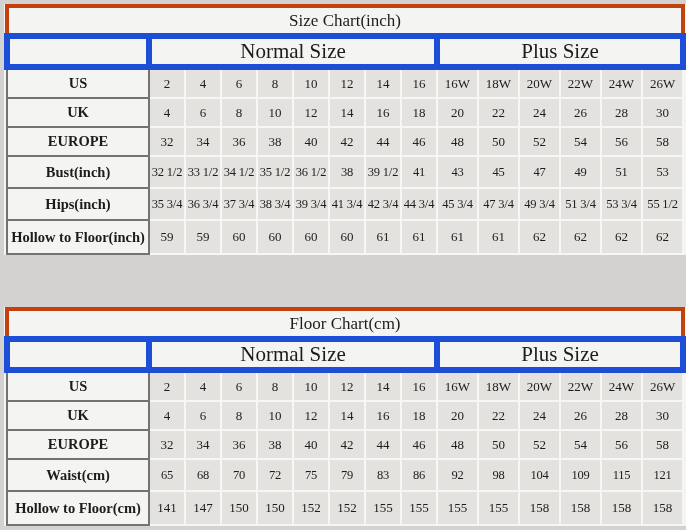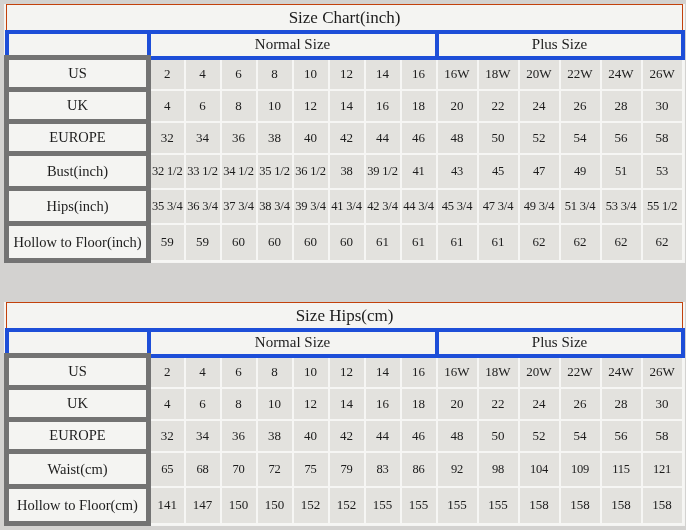--- a/index.html
+++ b/index.html
@@ -20,29 +20,30 @@
     table-layout: fixed;
     width: 678px;
     background: #f4f4f2;
   }
   .size-table td {
     text-align: center; vertical-align: middle;
     padding: 0; white-space: nowrap; overflow: hidden;
   }
   tr.r-title td.title {
     height: 25px; font-size: 17px;
-    background: #f4f4f2; border: 1px solid #c2410c;
+    background: #f4f4f2; border: 4px solid #c2410c;
   }
   tr.r-group td {
-    height: 21px; font-size: 15px;
-    background: #f4f4f2; border: 4px solid #1d4ed8;
+    height: 21px; font-size: 21px;
+    background: #f4f4f2; border: 6px solid #1d4ed8;
   }
   td.label {
     background: #f4f4f2; font-size: 14.5px;
-    border: 5px solid #737373;
+    border: 2px solid #737373;
+    font-weight: bold;
   }
   td.val {
     background: #e3e2de; font-size: 13px;
     border: 2px solid #f6f6f4;
   }
   tr.r-size td { height: 27px; }
   tr.r-meas td { height: 30px; }
   tr.r-meas td.val { font-size: 12.5px; letter-spacing: -0.2px; }
   tr.r-hollow td { height: 32px; }
 </style>
@@ -174,21 +175,21 @@
   </table>
 
   <table class="size-table">
     <colgroup>
       <col style="width:142px">
       <col span="8" style="width:36px">
       <col span="6" style="width:41px">
     </colgroup>
     <thead>
       <tr class="r-title">
-        <td class="title" colspan="15">Size Hips(cm)</td>
+        <td class="title" colspan="15">Floor Chart(cm)</td>
       </tr>
       <tr class="r-group">
         <td class="corner"></td>
         <td colspan="8">Normal Size</td>
         <td colspan="6">Plus Size</td>
       </tr>
     </thead>
     <tbody>
         <tr class="r-size">
           <td class="label">US</td>

